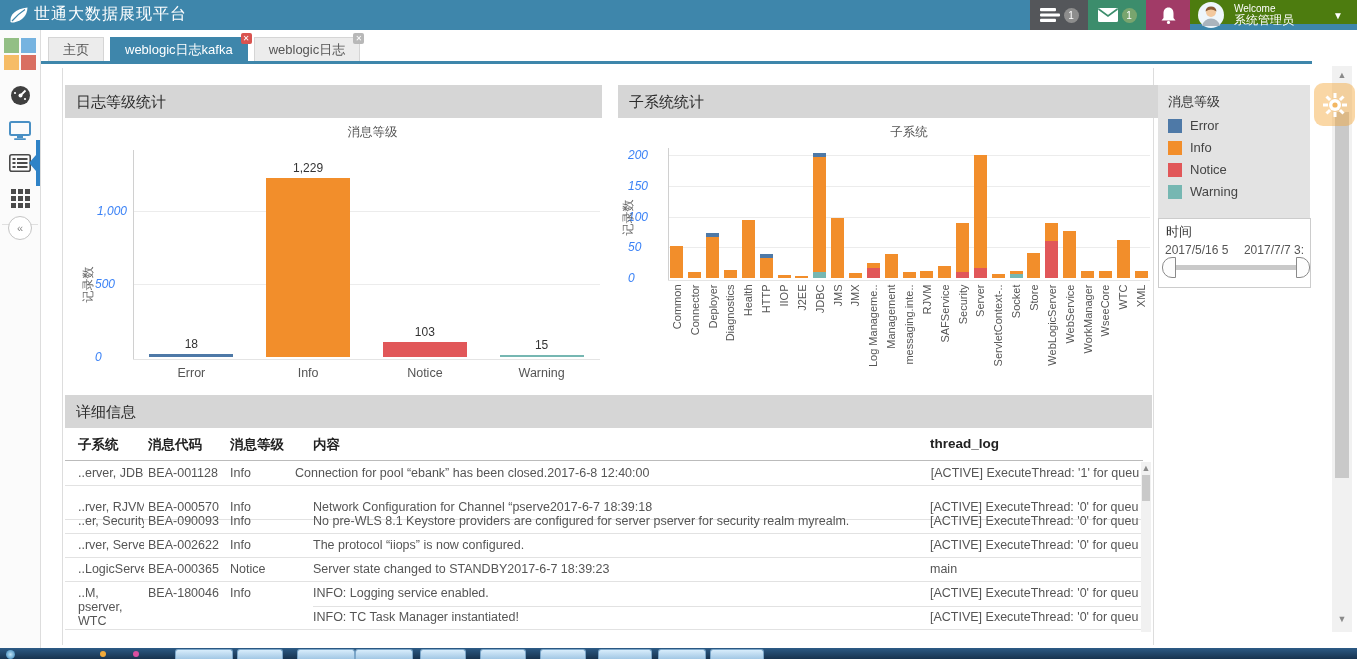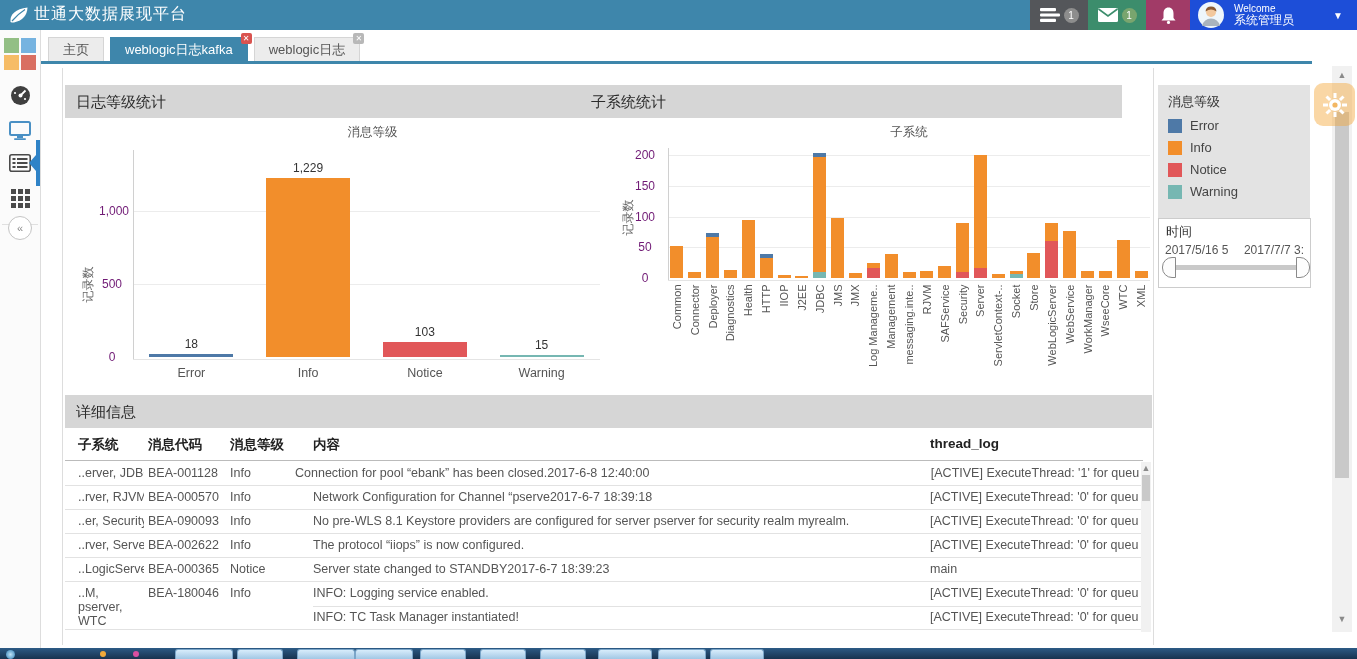--- a/index.html
+++ b/index.html
@@ -5,21 +5,21 @@
   html,body{margin:0;padding:0;}
   body{width:1357px;height:659px;overflow:hidden;font-family:"Liberation Sans","DejaVu Sans",sans-serif;background:#fff;}
   #app{position:relative;width:1357px;height:659px;background:#fff;}
   .abs{position:absolute;}
 
   
   .topbar{left:0;top:0;width:1357px;height:30px;background:#3e86ab;}
   .app-title{left:34px;top:4px;color:#fff;font-size:16px;letter-spacing:1px;}
   .hdr-box{top:0;height:30px;display:flex;align-items:center;justify-content:center;gap:4px;}
   .badge{display:inline-block;min-width:15px;height:15px;border-radius:8px;color:#fff;font-size:10px;line-height:15px;text-align:center;}
-  .userbox{left:1190px;top:0;width:167px;height:30px;background:#1d4ed8;display:flex;align-items:center;}
+  .userbox{left:1190px;top:0;width:167px;height:24px;background:#4d7c0f;display:flex;align-items:center;}
   .welcome{color:#fff;font-size:10px;line-height:11px;}
   .uname{color:#fff;font-size:12px;line-height:13px;}
   .caret{color:#fff;font-size:10px;margin-left:8px;}
 
   
   .tabline{left:40px;top:61px;width:1272px;height:3px;background:#3e86ab;}
   .tab{position:relative;height:24px;line-height:24px;padding:0 14px;font-size:13px;background:#ececec;color:#555;border:1px solid #d5d5d5;border-bottom:none;cursor:pointer;}
   .tab.active{background:#3e86ab;color:#fff;border-color:#3e86ab;}
   .tab .close{position:absolute;top:-5px;right:-5px;width:11px;height:11px;font-size:8px;line-height:11px;text-align:center;color:#fff;background:#b8b8b8;border-radius:2px;}
   .tab.active .close{background:#d9534f;}
@@ -30,21 +30,21 @@
   .logo-grid{display:grid;grid-template-columns:15px 15px;grid-template-rows:15px 15px;gap:2px;}
   .active-flag{position:absolute;right:0;width:4px;background:#2f83c7;}
   .active-tri{position:absolute;width:0;height:0;border-top:8px solid transparent;border-bottom:8px solid transparent;border-right:7px solid #2f83c7;}
   .collapse-circle{width:22px;height:22px;border-radius:50%;border:1px solid #c4c4c4;background:#fff;color:#8a8a8a;font-size:11px;text-align:center;line-height:22px;}
   .side-divider{position:absolute;left:2px;width:36px;height:1px;background:#e0e0e0;}
 
   
   .panel-hdr{background:#d6d6d6;color:#2b2b2b;font-size:15px;line-height:33px;padding-left:11px;height:33px;}
   .vline{width:1px;background:#ddd;}
   .chart-title{font-size:12.5px;color:#555;text-align:center;}
-  .ytick{font-size:12px;color:#701a75;text-align:center;}
+  .ytick{font-size:12px;color:#3b82f6;text-align:left;font-style:italic;}
   .grid-h{height:1px;background:#ececec;}
   .axis-v{width:1px;background:#d0d0d0;}
   .axis-h{height:1px;background:#e4e4e4;}
   .ylab{font-size:12px;color:#666;transform:rotate(-90deg);transform-origin:center;white-space:nowrap;text-align:center;}
   .bar-val{font-size:12px;color:#333;text-align:center;}
   .cat-lab{font-size:12.5px;color:#555;text-align:center;}
   .cat-rot{font-size:11px;color:#555;white-space:nowrap;overflow:hidden;text-align:right;transform:rotate(-90deg);transform-origin:center;}
 
   
   .legend{left:1158px;top:85px;width:152px;height:133px;background:#e3e3e3;}
@@ -189,21 +189,21 @@
     <div class="side-divider" style="top:194px"></div>
     <div class="side-item" style="top:183px">
       <div class="collapse-circle">«</div>
     </div>
   </div>
 
   <div class="abs vline" style="left:62px;top:68px;height:577px"></div>
   <div class="abs vline" style="left:1153px;top:68px;height:577px"></div>
 
   <div class="abs panel-hdr" style="left:65px;top:85px;width:526px">日志等级统计</div>
-  <div class="abs panel-hdr" style="left:580px;top:85px;width:531px">子系统统计</div>
+  <div class="abs panel-hdr" style="left:618px;top:85px;width:531px">子系统统计</div>
   <div class="abs panel-hdr" style="left:65px;top:395px;width:1076px">详细信息</div>
 
   <div class="abs" id="chart1" style="left:0;top:0">
       <div class="chart-title abs" style="left: 145px; top: 124px; width: 455px;">消息等级</div>
       <div class="ytick abs" style="left: 95px; top: 350px; width: 34px;">0</div>
       <div class="grid-h abs" style="left: 133px; top: 284px; width: 467px;"></div>
       <div class="ytick abs" style="left: 95px; top: 277px; width: 34px;">500</div>
       <div class="grid-h abs" style="left: 133px; top: 211px; width: 467px;"></div>
       <div class="ytick abs" style="left: 97px; top: 204px; width: 34px;">1,000</div>
       <div class="axis-v abs" style="left: 133px; top: 150px; height: 209px;"></div>
@@ -343,21 +343,21 @@
       <div class="abs" style="left: 0px; top: 24px; width: 1078px; height: 1px; background: rgb(187, 187, 187);"></div>
       <div class="trow" style="top: 26px; height: 23px;">
         <div class="tcell" style="left: 13px; width: 66px;">..erver, JDBC</div>
         <div class="tcell" style="left: 83px; width: 80px;">BEA-001128</div>
         <div class="tcell" style="left: 165px; width: 81px;">Info</div>
         <div class="subline" style="left: 0px; top: 0px; width: 1078px;">
           <div class="tcell" style="left: 230px; width: 612px;">Connection for pool “ebank” has been closed.2017-6-8 12:40:00</div>
           <div class="tcell" style="left: 865px; width: 210px; text-align: center;">[ACTIVE] ExecuteThread: '1' for queu</div>
         </div>
       </div>
-      <div class="trow" style="top: 50px; height: 23px;">
+      <div class="trow" style="top: 60px; height: 23px;">
         <div class="tcell" style="left: 13px; width: 66px;">..rver, RJVM</div>
         <div class="tcell" style="left: 83px; width: 80px;">BEA-000570</div>
         <div class="tcell" style="left: 165px; width: 81px;">Info</div>
         <div class="subline" style="left: 0px; top: 0px; width: 1078px;">
           <div class="tcell" style="left: 248px; width: 612px;">Network Configuration for Channel “pserve2017-6-7 18:39:18</div>
           <div class="tcell" style="left: 865px; width: 210px;">[ACTIVE] ExecuteThread: '0' for queu</div>
         </div>
       </div>
       <div class="trow" style="top: 74px; height: 23px;">
         <div class="tcell" style="left: 13px; width: 66px;">..er, Security</div>

